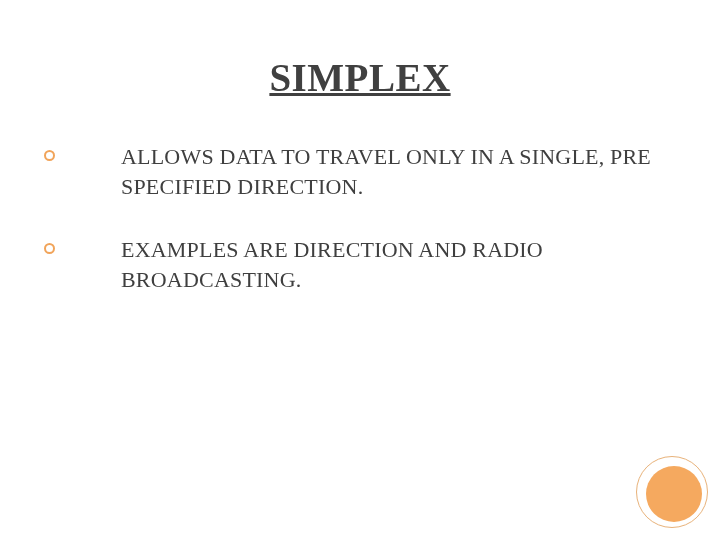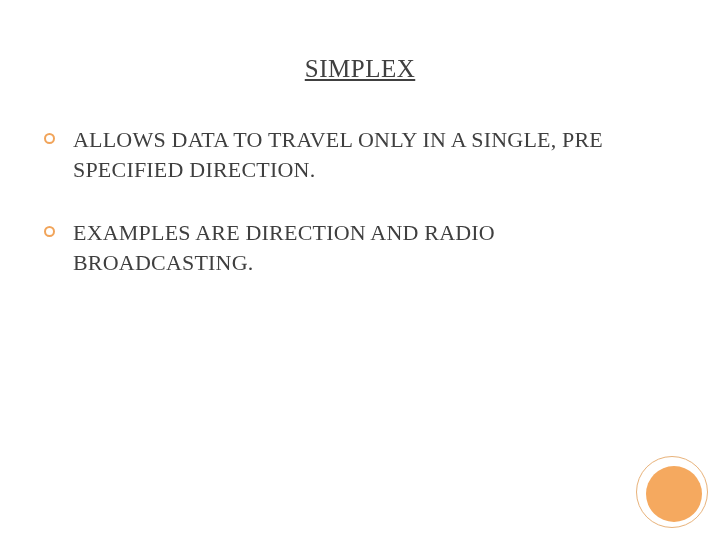--- a/index.html
+++ b/index.html
@@ -12,35 +12,36 @@
       overflow: hidden;
     }
     .slide {
       width: 100%;
       height: 100%;
       padding: 55px 40px 40px 40px;
       position: relative;
     }
     .title {
       text-align: center;
-      font-size: 25px;
-      font-weight: normal;
+      font-size: 39px;
+      font-weight: bold;
       color: #404040;
       text-decoration: underline;
       letter-spacing: 0.5px;
       margin-bottom: 42px;
     }
     .bullets {
       list-style: none;
       padding-left: 4px;
     }
     .bullets li {
       display: flex;
       align-items: flex-start;
       margin-bottom: 34px;
+      gap: 48px;
     }
     .bullet-icon {
       flex: 0 0 auto;
       width: 11px;
       height: 11px;
       border: 2.5px solid #f1a45a;
       border-radius: 50%;
       margin-top: 8px;
       margin-right: 18px;
     }

